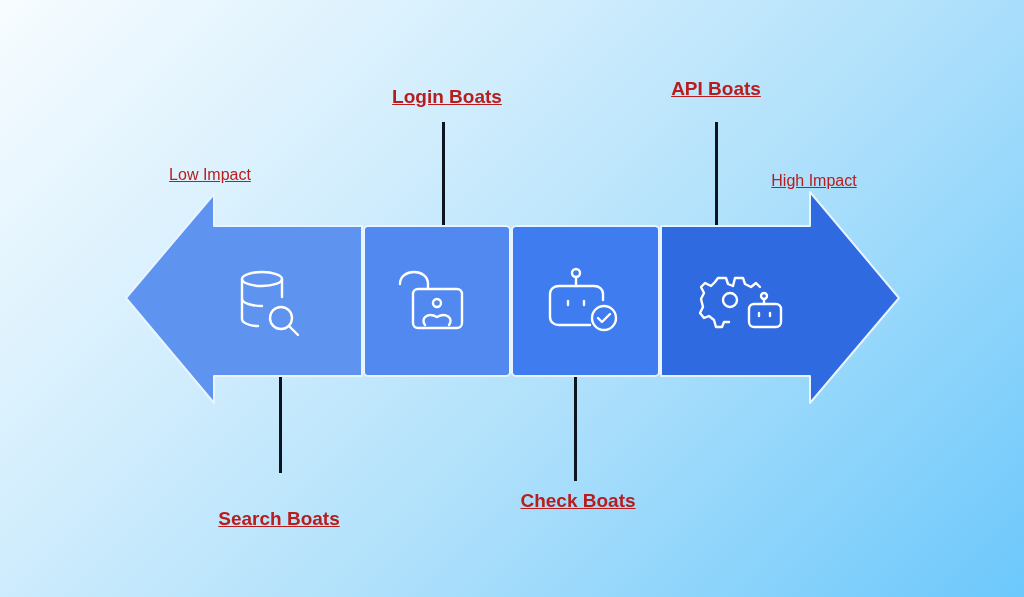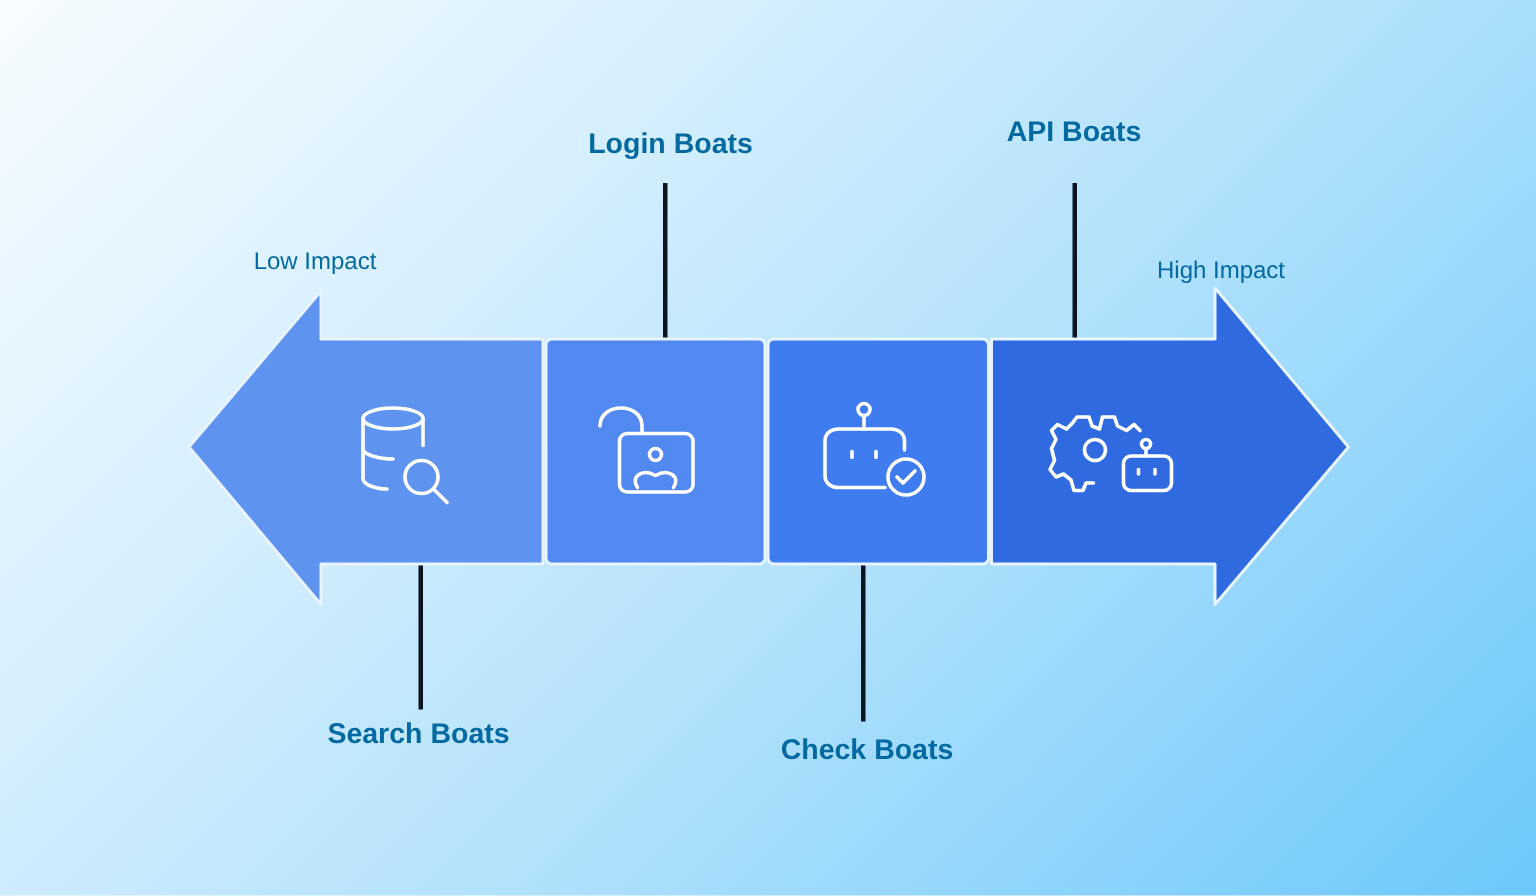--- a/index.html
+++ b/index.html
@@ -3,22 +3,23 @@
 <meta charset="utf-8">
 <style>
   html, body { margin: 0; padding: 0; }
   body {
     width: 1024px; height: 597px; overflow: hidden; position: relative;
     background: linear-gradient(135deg, #f7fcff 0%, #d6effd 30%, #aee0fb 60%, #6cc8fb 100%);
     font-family: "Liberation Sans", sans-serif;
   }
   .canvas { position: absolute; left: 0; top: 0; width: 1024px; height: 597px; }
   .label {
-    position: absolute; color: #0369a1; white-space: nowrap;
+    position: absolute; color: #b91c1c; white-space: nowrap;
     transform: translateX(-50%);
+    text-decoration: underline;
   }
   .label.bold { font-weight: 700; font-size: 19px; }
   .label.small { font-size: 16px; }
   .connector { position: absolute; width: 3px; background: #0c1420; }
 </style>
 </head>
 <body>
 
 <div class="canvas">
 
@@ -72,15 +73,15 @@
   <div class="connector" style="left:442px;top:122px;height:103px;"></div>
   <div class="connector" style="left:715px;top:122px;height:103px;"></div>
   <div class="connector" style="left:279px;top:377px;height:96px;"></div>
   <div class="connector" style="left:574px;top:377px;height:104px;"></div>
 
   <div class="label small" style="left:210px;top:166px;text-align:right;">Low Impact</div>
   <div class="label small" style="left:814px;top:172px;">High Impact</div>
 
   <div class="label bold" style="left:447px;top:86px;">Login Boats</div>
   <div class="label bold" style="left:716px;top:78px;">API Boats</div>
-  <div class="label bold" style="left:279px;top:479px;">Search Boats</div>
+  <div class="label bold" style="left:279px;top:508px;">Search Boats</div>
   <div class="label bold" style="left:578px;top:490px;">Check Boats</div>
 </div>
 
 </body></html>

